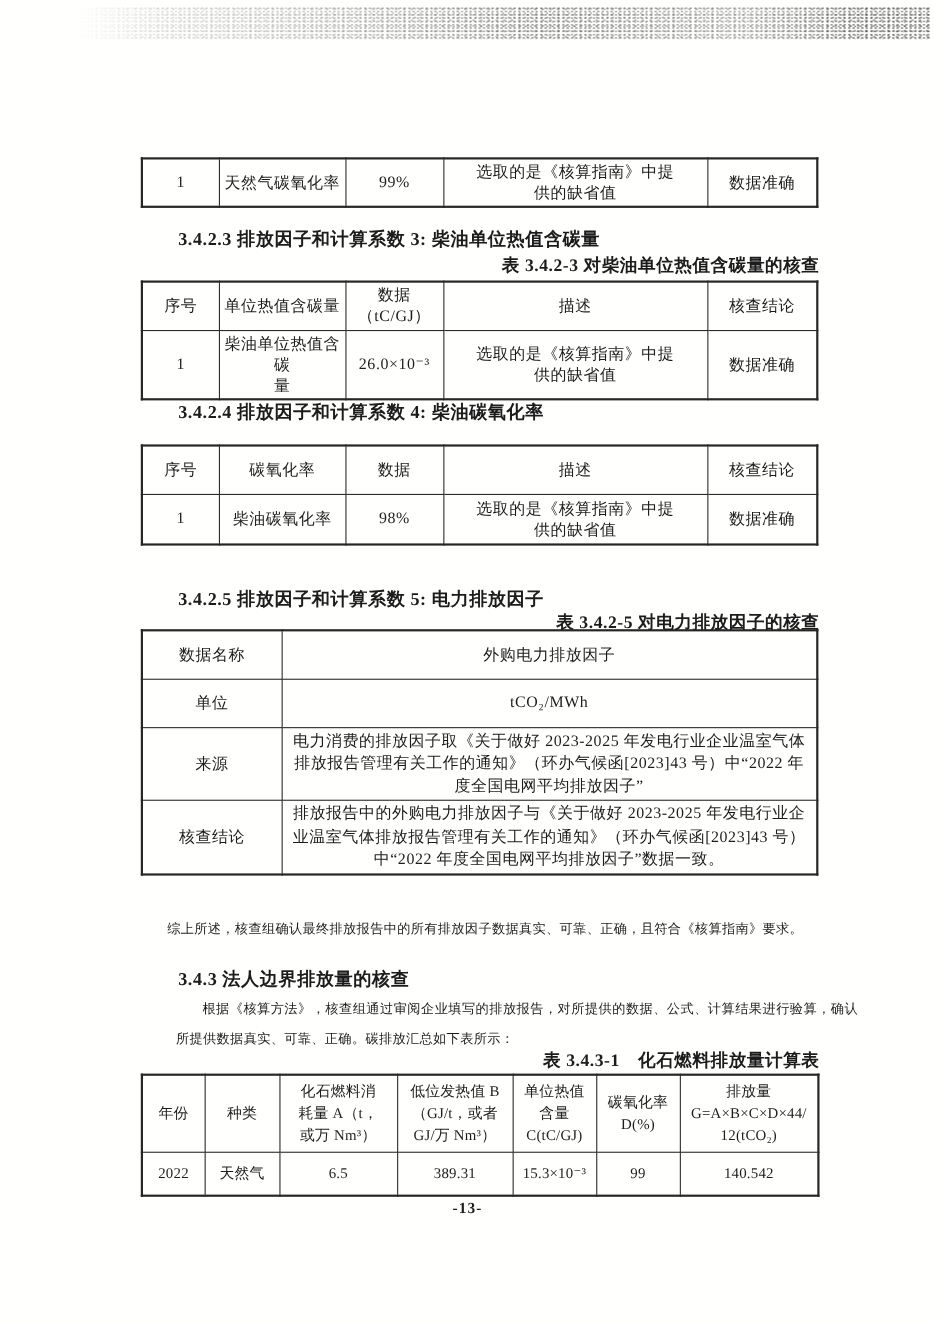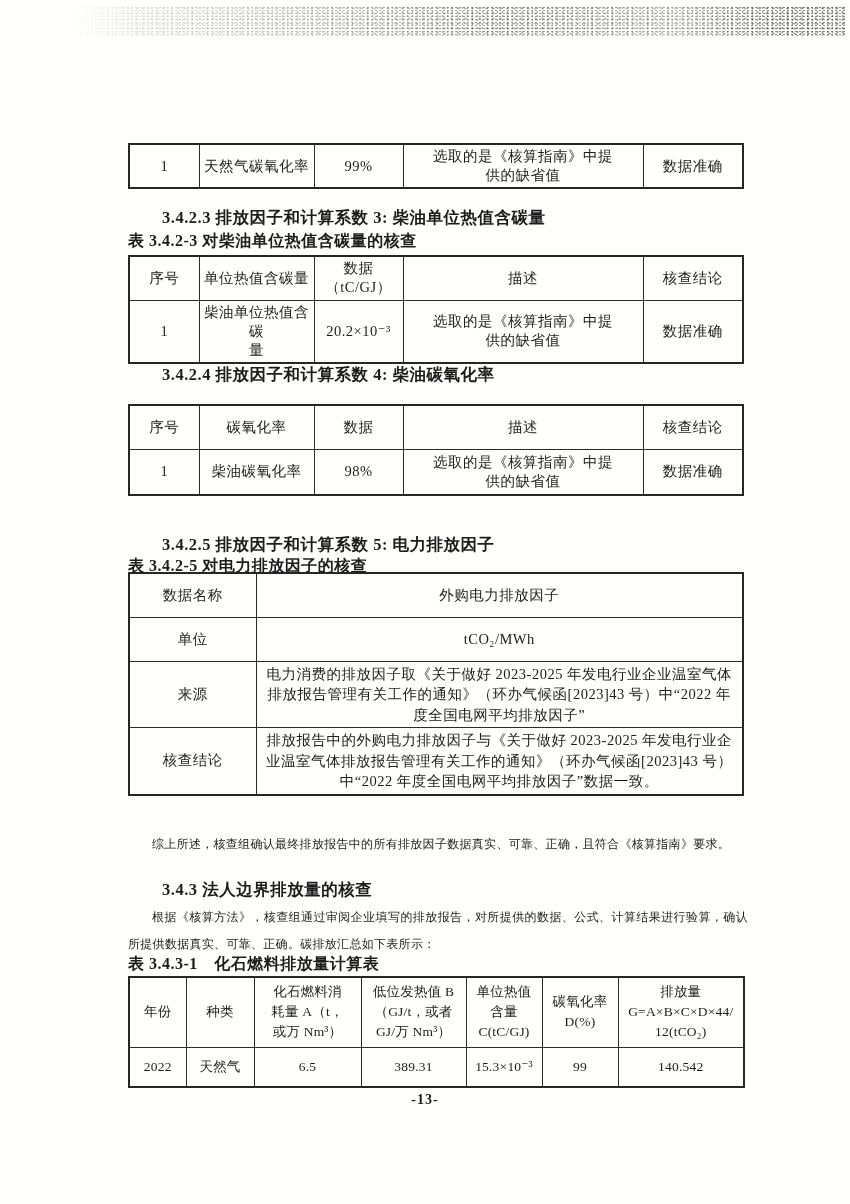--- a/index.html
+++ b/index.html
@@ -15,21 +15,21 @@
       radial-gradient(rgba(20,20,20,.5) .6px, transparent 1.3px);
     background-size:4px 3px,7px 5px,5px 4px;
     -webkit-mask-image:linear-gradient(90deg,transparent 0,rgba(0,0,0,.25) 10%,rgba(0,0,0,.55) 35%,rgba(0,0,0,.8) 55%,rgba(0,0,0,.6) 78%,rgba(0,0,0,.95) 92%,rgba(0,0,0,.9) 100%);
             mask-image:linear-gradient(90deg,transparent 0,rgba(0,0,0,.25) 10%,rgba(0,0,0,.55) 35%,rgba(0,0,0,.8) 55%,rgba(0,0,0,.6) 78%,rgba(0,0,0,.95) 92%,rgba(0,0,0,.9) 100%);
   }
   .heading{
     position:absolute;left:128px;width:620px;padding-left:34px;box-sizing:border-box;
     font-weight:bold;font-size:16.5px;letter-spacing:.5px;white-space:nowrap;
   }
   .caption{
-    position:absolute;left:128px;width:617px;text-align:left;
+    position:absolute;left:128px;width:617px;text-align:right;
     font-weight:bold;font-size:16px;letter-spacing:.5px;
   }
   .para{
     position:absolute;left:128px;width:620px;font-size:12px;line-height:27px;
     text-indent:2em;text-align:justify;letter-spacing:.3px;
   }
   table.tbl{
     position:absolute;left:128px;border-collapse:collapse;table-layout:fixed;
     font-size:14.5px;
   }
@@ -92,21 +92,21 @@
       <td>序号</td>
       <td>单位热值含碳量</td>
       <td>数据（tC/GJ）</td>
       <td>描述</td>
       <td>核查结论</td>
     </tr>
     <tr style="height:47px;">
       <td>1</td>
       <td class="pre">柴油单位热值含碳
 量</td>
-      <td>20.2×10⁻³</td>
+      <td>26.0×10⁻³</td>
       <td class="pre">选取的是《核算指南》中提
 供的缺省值</td>
       <td>数据准确</td>
     </tr>
   </tbody>
     </table>
 
   <div class="heading" style="top:364px;">3.4.2.4 排放因子和计算系数 4: 柴油碳氧化率</div>
   <table class="tbl" style="top:404px;width:614px;">
     <colgroup>
@@ -158,21 +158,21 @@
     <tr style="height:62px;">
       <td>核查结论</td>
       <td class="just">排放报告中的外购电力排放因子与《关于做好 2023-2025 年发电行业企业温室气体排放报告管理有关工作的通知》（环办气候函[2023]43 号）中“2022 年度全国电网平均排放因子”数据一致。</td>
     </tr>
   </tbody>
     </table>
 
   <div class="para" style="top:831px;">综上所述，核查组确认最终排放报告中的所有排放因子数据真实、可靠、正确，且符合《核算指南》要求。</div>
 
   <div class="heading" style="top:879px;">3.4.3 法人边界排放量的核查</div>
-  <div class="para" style="top:904px;">根据《核算方法》，核查组通过审阅企业填写的排放报告，对所提供的数据、公式、计算结果进行验算，确认所提供数据真实、可靠、正确。碳排放汇总如下表所示：</div>
+  <div class="para" style="top:904px;margin-left:32px;">根据《核算方法》，核查组通过审阅企业填写的排放报告，对所提供的数据、公式、计算结果进行验算，确认所提供数据真实、可靠、正确。碳排放汇总如下表所示：</div>
   <div class="caption" style="top:954px;">表 3.4.3-1　化石燃料排放量计算表</div>
 
   <table class="tbl small" style="top:976px;width:615px;">
     <colgroup>
         <col style="width:57px">
         <col style="width:68px">
         <col style="width:107px">
         <col style="width:105px">
         <col style="width:76px">
         <col style="width:76px">

